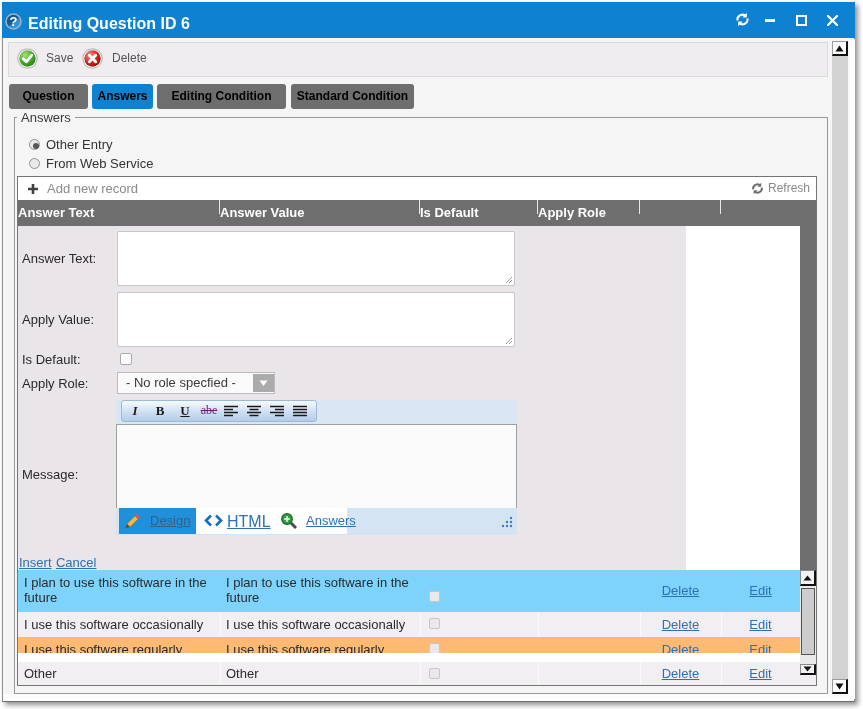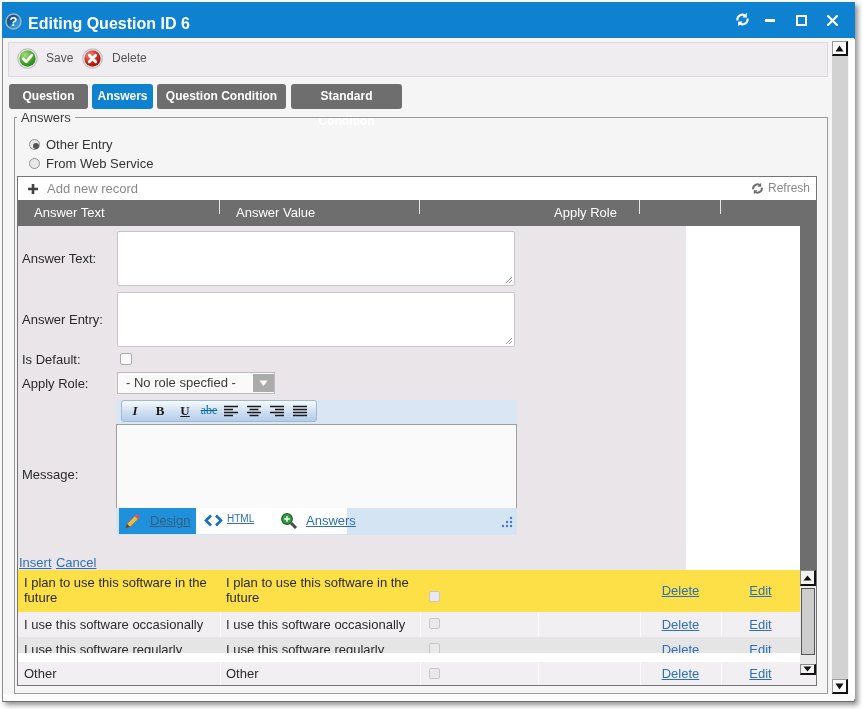--- a/index.html
+++ b/index.html
@@ -1,30 +1,30 @@
 <!DOCTYPE html>
 <html><head><meta charset="utf-8"><style>
 *{margin:0;padding:0;box-sizing:border-box}
 html,body{width:863px;height:709px;font-family:"Liberation Sans",sans-serif;background:#fff;overflow:hidden;position:relative}
 .abs{position:absolute}
 #win{position:absolute;left:2px;top:2px;width:853px;height:700px;background:#f6f5f6;border:1px solid #8e8e8e;box-shadow:3px 3px 5px rgba(70,70,70,.6);border-right-color:#828282;border-bottom-color:#6e6e6e}
 #titlebar{position:absolute;left:-1px;top:-1px;width:853px;height:36px;background:#0f81d1}
 #title{position:absolute;left:26px;top:14px;line-height:16px;color:#fff;font-size:16px;font-weight:bold}
 #toolbar{position:absolute;left:5px;top:39px;width:820px;height:35px;background:#f0edf0;border:1px solid #dcd8dc}
 .tbtxt{position:absolute;top:0;height:31px;line-height:31px;font-size:12px;color:#555}
-.tab{position:absolute;top:81px;height:25px;line-height:25px;text-align:center;color:#ffffff;font-size:12px;font-weight:bold;background:#6e6e6e;border-radius:3px}
+.tab{position:absolute;top:81px;height:25px;line-height:25px;text-align:center;color:#000000;font-size:12px;font-weight:bold;background:#6e6e6e;border-radius:3px}
 #grpbox{position:absolute;left:11px;top:114px;width:814px;height:577px;border:1px solid #9b979b}
 #grplegend{position:absolute;left:2px;top:-8px;background:#f6f5f6;padding:0 4px;font-size:13px;color:#3a3a3a;line-height:15px}
 .radio{position:absolute;width:11px;height:11px;border:1px solid #929292;border-radius:50%;background:#e9e9e9}
 .radio .dot{position:absolute;left:2.5px;top:2.5px;width:6px;height:6px;border-radius:50%;background:#555}
 .rlabel{position:absolute;font-size:13px;color:#333;line-height:14px}
 #grid{position:absolute;left:14px;top:173px;width:800px;height:510px;border:1px solid #757575;background:#fff}
 #cmdrow{position:absolute;left:0;top:0;width:798px;height:23px;background:#fff}
 #hdr{position:absolute;left:0;top:23px;width:798px;height:26px;background:#6e6e6e}
-.hcell{position:absolute;top:0;height:14px;line-height:26px;color:#fff;font-size:13px;font-weight:normal;padding-left:16px;border-right:1px solid #e6e6e6}
+.hcell{position:absolute;top:0;height:14px;line-height:26px;color:#fff;font-size:13px;font-weight:bold;padding-left:0;border-right:1px solid #e6e6e6}
 #formarea{position:absolute;left:0;top:49px;width:668px;height:344px;background:#e9e5e9}
 #darkfill{position:absolute;left:782px;top:49px;width:16px;height:344px;background:#6e6e6e}
 .flabel{position:absolute;left:4px;font-size:13px;color:#2a2a2a;line-height:15px}
 .ta{position:absolute;left:99px;width:398px;height:55px;background:#fff;border:1px solid #c6c6c6;border-radius:2px}
 .grip{position:absolute;right:1px;bottom:1px;width:8px;height:8px}
 .row{position:absolute;left:0;width:798px;overflow:hidden}
 .cell{position:absolute;top:0;height:100%;font-size:13px;color:#2a2a2a}
 .link{font-size:13px;color:#2d70b6;text-decoration:underline}
 .rcheck{position:absolute;width:11px;height:11px;background:#ebe8eb;border:1px solid #c9c6c9;border-radius:2px}
 .sep{position:absolute;top:0;width:1px;height:100%;background:#fff;opacity:.7}
@@ -79,22 +79,22 @@
       </radialGradient>
         </defs>
       <circle cx="11.5" cy="11.5" r="10.6" fill="#fff" stroke="#bcbcbc" stroke-width="1.4"></circle>
       <circle cx="11.5" cy="11.5" r="9" fill="url(#dg)"></circle>
       <path d="M8 8 L15 15 M15 8 L8 15" fill="none" stroke="#fff" stroke-width="3.2" stroke-linecap="round"></path>
     </svg>
     <div class="tbtxt" style="left:103px">Delete</div>
   </div>
   <div class="tab" style="left:6px;width:79px">Question</div>
   <div class="tab" style="left:89px;width:61px;background:#0f81d1">Answers</div>
-  <div class="tab" style="left:154px;width:129px">Question Condition</div>
-  <div class="tab" style="left:288px;width:111px">Standard Condition</div>
+  <div class="tab" style="left:154px;width:129px">Editing Condition</div>
+  <div class="tab" style="left:288px;width:123px">Standard Condition</div>
   <div id="grpbox">
       <div id="grplegend">Answers</div>
     </div>
   <div class="radio" style="left:26px;top:136px">
       <div class="dot"></div>
     </div>
   <div class="rlabel" style="left:43px;top:135px">Other Entry</div>
   <div class="radio" style="left:26px;top:155px"></div>
   <div class="rlabel" style="left:43px;top:154px">From Web Service</div>
   <div id="grid">
@@ -107,32 +107,33 @@
         <path d="M2.5 8.5 A 5 5 0 0 1 11 4.2" fill="none" stroke="#6e6e6e" stroke-width="2.3"></path>
         <path d="M12.5 6.5 A 5 5 0 0 1 4 10.8" fill="none" stroke="#6e6e6e" stroke-width="2.3"></path>
         <path d="M11.8 0.8 L11.8 5.4 L7.4 5.4 Z" fill="#6e6e6e"></path>
         <path d="M3.2 14.2 L3.2 9.6 L7.6 9.6 Z" fill="#6e6e6e"></path>
       </svg>
       <div class="abs" style="left:750px;top:0;height:23px;line-height:23px;font-size:12px;color:#8a8a8a">Refresh</div>
     </div>
     <div id="hdr">
       <div class="hcell" style="left:0;width:202px">Answer Text</div>
       <div class="hcell" style="left:202px;width:200px">Answer Value</div>
+      <div class="hcell" style="left:402px;width:118px">Is Default</div>
       <div class="hcell" style="left:520px;width:102px">Apply Role</div>
       <div class="hcell" style="left:622px;width:81px"></div>
       <div class="hcell" style="left:703px;width:95px;border-right:none"></div>
     </div>
     <div id="formarea">
       <div class="flabel" style="top:25px">Answer Text:</div>
       <div class="ta" style="top:5px">
           <svg class="grip" width="8" height="8" viewBox="0 0 8 8">
             <path d="M1 7 L7 1 M4 7 L7 4" stroke="#9a9a9a" stroke-width="1"></path>
           </svg>
         </div>
-      <div class="flabel" style="top:86px">Answer Entry:</div>
+      <div class="flabel" style="top:86px">Apply Value:</div>
       <div class="ta" style="top:66px">
           <svg class="grip" width="8" height="8" viewBox="0 0 8 8">
             <path d="M1 7 L7 1 M4 7 L7 4" stroke="#9a9a9a" stroke-width="1"></path>
           </svg>
         </div>
       <div class="flabel" style="top:126px">Is Default:</div>
       <div class="abs" style="left:102px;top:127px;width:12px;height:12px;background:#fcfcfc;border:1px solid #ababab;border-radius:2px"></div>
       <div class="flabel" style="top:150px">Apply Role:</div>
       <div class="abs" style="left:99px;top:146px;width:158px;height:22px;background:#fbfafb;border:1px solid #bcbcbc">
         <div class="abs" style="left:8px;top:0;height:20px;line-height:20px;font-size:13px;color:#3a3a3a">- No role specfied -</div>
@@ -142,21 +143,21 @@
             </svg>
         </div>
       </div>
       <div class="flabel" style="top:241px">Message:</div>
       <div id="editor" class="abs" style="left:98px;top:174px;width:401px;height:147px">
         <div class="abs" style="left:0;top:0;width:401px;height:24px;background:#d9e7f5">
           <div class="abs" style="left:5px;top:0;width:196px;height:22px;background:linear-gradient(#f6fafd,#cbdcf0 60%,#b5cde8);border:1px solid #9db9d6;border-radius:3px"></div>
           <div class="abs" style="left:11px;top:3px;width:16px;height:16px;font-size:13px;color:#1a1a1a;font-style:italic;font-weight:bold;font-family:'Liberation Serif',serif;text-align:center">I</div>
           <div class="abs" style="left:36px;top:3px;width:16px;height:16px;font-size:13px;color:#1a1a1a;font-weight:bold;font-family:'Liberation Serif',serif;text-align:center">B</div>
           <div class="abs" style="left:61px;top:3px;width:16px;height:16px;font-size:13px;color:#1a1a1a;font-weight:bold;text-decoration:underline;font-family:'Liberation Serif',serif;text-align:center">U</div>
-          <div class="abs" style="left:82px;top:3px;width:22px;height:16px;font-size:12px;color:#0369a1;text-decoration:line-through;font-family:'Liberation Serif',serif;text-align:center">abe</div>
+          <div class="abs" style="left:82px;top:3px;width:22px;height:16px;font-size:12px;color:#701a75;text-decoration:line-through;font-family:'Liberation Serif',serif;text-align:center">abe</div>
           <svg class="abs" style="left:108px;top:5px" width="14" height="13" viewBox="0 0 14 13">
               <path d="M0 1.5 H14 M0 4.5 H9 M0 7.5 H14 M0 10.5 H9" stroke="#1a1a1a" stroke-width="1.6"></path>
             </svg>
           <svg class="abs" style="left:131px;top:5px" width="14" height="13" viewBox="0 0 14 13">
               <path d="M0 1.5 H14 M2.5 4.5 H11.5 M0 7.5 H14 M2.5 10.5 H11.5" stroke="#1a1a1a" stroke-width="1.6"></path>
             </svg>
           <svg class="abs" style="left:154px;top:5px" width="14" height="13" viewBox="0 0 14 13">
               <path d="M0 1.5 H14 M5 4.5 H14 M0 7.5 H14 M5 10.5 H14" stroke="#1a1a1a" stroke-width="1.6"></path>
             </svg>
           <svg class="abs" style="left:177px;top:5px" width="14" height="13" viewBox="0 0 14 13">
@@ -170,21 +171,21 @@
               <polygon points="3,11 11,3 14,6 6,14" fill="#f3b64d" stroke="#b07818" stroke-width="0.6"></polygon>
               <polygon points="3,11 6,14 1.5,15.2" fill="#6b4a17"></polygon>
               <polygon points="11,3 13,1 16,4 14,6" fill="#e05555"></polygon>
             </svg>
             <div class="abs" style="left:31px;top:5px;font-size:13px;color:#34607f;text-decoration:underline">Design</div>
           </div>
           <div class="abs" style="left:80px;top:0;width:151px;height:26px;background:#fff">
             <svg class="abs" style="left:8px;top:6px" width="19" height="13" viewBox="0 0 19 13">
               <path d="M7 1.5 L2 6.5 L7 11.5 M12 1.5 L17 6.5 L12 11.5" fill="none" stroke="#176fc1" stroke-width="2.6" stroke-linejoin="miter"></path>
             </svg>
-            <div class="abs" style="left:31px;top:5px;font-size:10px;color:#2d70b6;text-decoration:underline">HTML</div>
+            <div class="abs" style="left:31px;top:5px;font-size:16px;color:#2d70b6;text-decoration:underline">HTML</div>
             <svg class="abs" style="left:84px;top:4px" width="18" height="18" viewBox="0 0 18 18">
               <line x1="11" y1="11" x2="16" y2="16" stroke="#4a4a4a" stroke-width="3"></line>
               <circle cx="7" cy="7" r="5.3" fill="#2f9f3f" stroke="#17641f" stroke-width="1.2"></circle>
               <path d="M7 4.2 L7 9.8 M4.2 7 L9.8 7" stroke="#fff" stroke-width="1.5"></path>
             </svg>
             <div class="abs" style="left:110px;top:5px;font-size:13px;color:#2d70b6;text-decoration:underline">Answers</div>
           </div>
           <svg class="abs" style="left:385px;top:8px" width="12" height="12" viewBox="0 0 12 12">
             <g fill="#4a78b8">
                 <circle cx="10" cy="2" r="1.2"></circle>
@@ -193,40 +194,40 @@
                 <circle cx="2" cy="10" r="1.2"></circle>
                 <circle cx="6" cy="10" r="1.2"></circle>
                 <circle cx="10" cy="10" r="1.2"></circle>
               </g>
           </svg>
         </div>
       </div>
       <div class="abs" style="left:1px;top:327px"><span class="link">Insert</span> <span class="link">Cancel</span></div>
     </div>
     <div id="darkfill"></div>
-    <div class="row" style="top:393px;height:42px;background:#fde047">
+    <div class="row" style="top:393px;height:42px;background:#7dd3fc">
       <div class="cell" style="left:0;width:202px;padding:5px 6px 0 6px;line-height:15px">I plan to use this software in the future</div>
       <div class="cell" style="left:202px;width:200px;padding:5px 6px 0 6px;line-height:15px">I plan to use this software in the future</div>
       <div class="rcheck" style="left:411px;top:21px"></div>
       <div class="cell" style="left:622px;width:81px;text-align:center;line-height:42px"><span class="link">Delete</span></div>
       <div class="cell" style="left:703px;width:79px;text-align:center;line-height:42px"><span class="link">Edit</span></div>
     </div>
     <div class="row" style="top:435px;height:25px;background:#f2eff2">
       <div class="sep" style="left:202px"></div>
         <div class="sep" style="left:402px"></div>
         <div class="sep" style="left:520px"></div>
         <div class="sep" style="left:622px"></div>
         <div class="sep" style="left:703px"></div>
       <div class="cell" style="left:0;width:202px;padding-left:6px;line-height:25px">I use this software occasionally</div>
       <div class="cell" style="left:202px;width:200px;padding-left:6px;line-height:25px">I use this software occasionally</div>
       <div class="rcheck" style="left:411px;top:6px"></div>
       <div class="cell" style="left:622px;width:81px;text-align:center;line-height:25px"><span class="link">Delete</span></div>
       <div class="cell" style="left:703px;width:79px;text-align:center;line-height:25px"><span class="link">Edit</span></div>
     </div>
-    <div class="row" style="top:460px;height:16px;background:#e5e5e5">
+    <div class="row" style="top:460px;height:16px;background:#fdba74">
       <div class="cell" style="left:0;width:202px;padding-left:6px;line-height:25px">I use this software regularly</div>
       <div class="cell" style="left:202px;width:200px;padding-left:6px;line-height:25px">I use this software regularly</div>
       <div class="rcheck" style="left:411px;top:6px"></div>
       <div class="cell" style="left:622px;width:81px;text-align:center;line-height:25px"><span class="link">Delete</span></div>
       <div class="cell" style="left:703px;width:79px;text-align:center;line-height:25px"><span class="link">Edit</span></div>
     </div>
     <div class="row" style="top:485px;height:23px;background:#f2eff2">
       <div class="sep" style="left:202px"></div>
         <div class="sep" style="left:402px"></div>
         <div class="sep" style="left:520px"></div>

